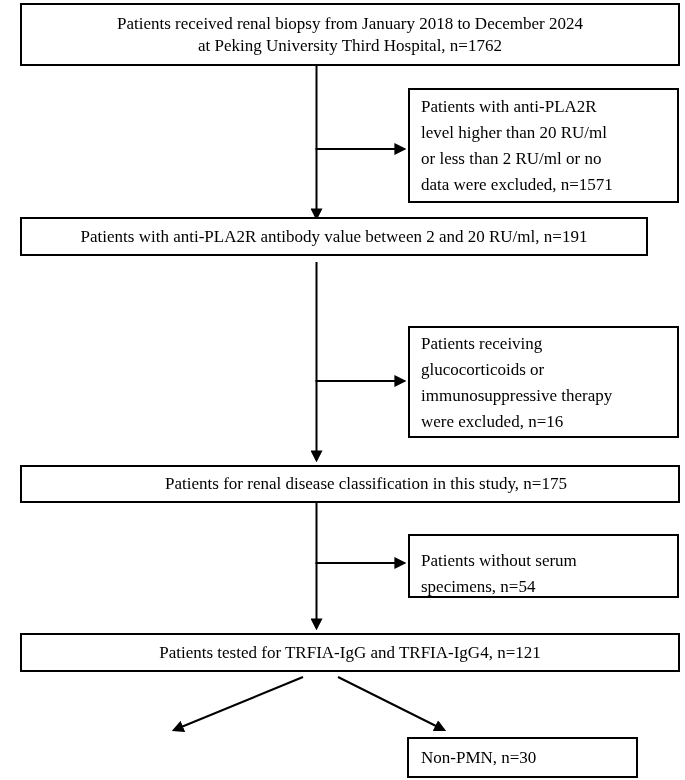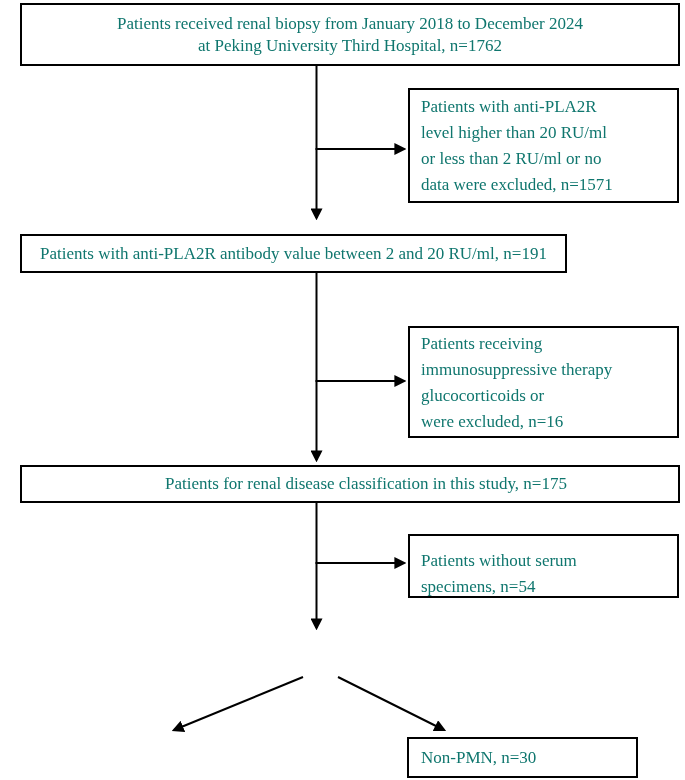--- a/index.html
+++ b/index.html
@@ -6,21 +6,21 @@
     margin: 0;
     padding: 0;
     background: #ffffff;
   }
   .figure {
     position: relative;
     width: 685px;
     height: 780px;
     background: #ffffff;
     font-family: "Liberation Serif", serif;
-    color: #0f766e;
+    color: #000000;
     overflow: hidden;
   }
   .arrows {
     position: absolute;
     left: 0;
     top: 0;
     width: 685px;
     height: 780px;
     z-index: 0;
   }
@@ -39,21 +39,21 @@
     justify-content: center;
     text-align: center;
     line-height: 22px;
   }
   .leftlines {
     text-align: left;
     line-height: 26px;
   }
   
   .box-biopsy        { left: 20px;  top: 3px;   width: 660px; height: 63px; }
-  .box-antibody      { left: 20px;  top: 234px; width: 547px; height: 39px; }
+  .box-antibody      { left: 20px;  top: 217px; width: 628px; height: 39px; }
   .box-classification{ left: 20px;  top: 465px; width: 660px; height: 38px; padding-left: 32px; }
   .box-trfia         { left: 20px;  top: 633px; width: 660px; height: 39px; }
   
   .box-excl1 { left: 408px; top: 88px;  width: 271px; height: 115px; padding: 4px 6px 4px 11px; }
   .box-excl2 { left: 408px; top: 326px; width: 271px; height: 112px; padding: 3px 6px 3px 11px; }
   .box-excl3 { left: 408px; top: 534px; width: 271px; height: 64px;  padding: 12px 6px 5px 11px; }
   
   .box-pmn    { left: 3px;   top: 737px; width: 234px; height: 41px; }
   .box-nonpmn { left: 407px; top: 737px; width: 231px; height: 41px;
                 display: flex; align-items: center; padding-left: 12px; }
@@ -94,33 +94,36 @@
     <div>or less than 2 RU/ml or no</div>
     <div>data were excluded, n=1571</div>
   </div>
 
   <div class="box centered box-antibody">
     <div>Patients with anti-PLA2R antibody value between 2 and 20 RU/ml, n=191</div>
   </div>
 
   <div class="box leftlines box-excl2">
     <div>Patients receiving</div>
+    <div>glucocorticoids or</div>
     <div>immunosuppressive therapy</div>
-    <div>glucocorticoids or</div>
     <div>were excluded, n=16</div>
   </div>
 
   <div class="box centered box-classification">
     <div>Patients for renal disease classification in this study, n=175</div>
   </div>
 
   <div class="box leftlines box-excl3">
     <div>Patients without serum</div>
     <div>specimens, n=54</div>
   </div>
 
+  <div class="box centered box-trfia">
+    <div>Patients tested for TRFIA-IgG and TRFIA-IgG4, n=121</div>
+  </div>
 
 
   <div class="box box-nonpmn">
     <div>Non-PMN, n=30</div>
   </div>
 
 </div>
 
 </body></html>

